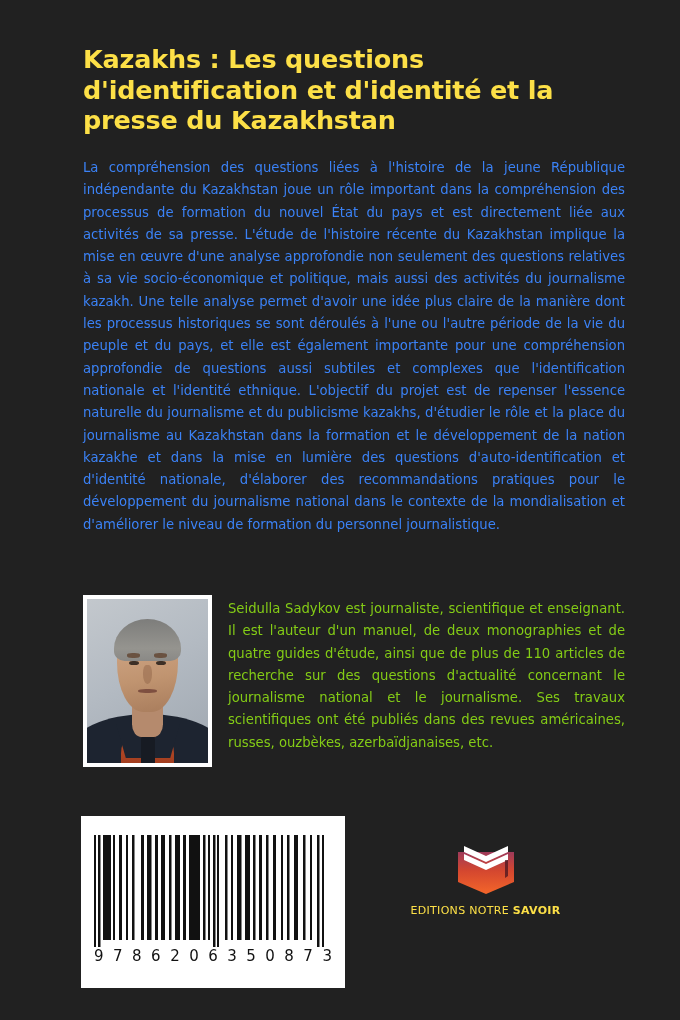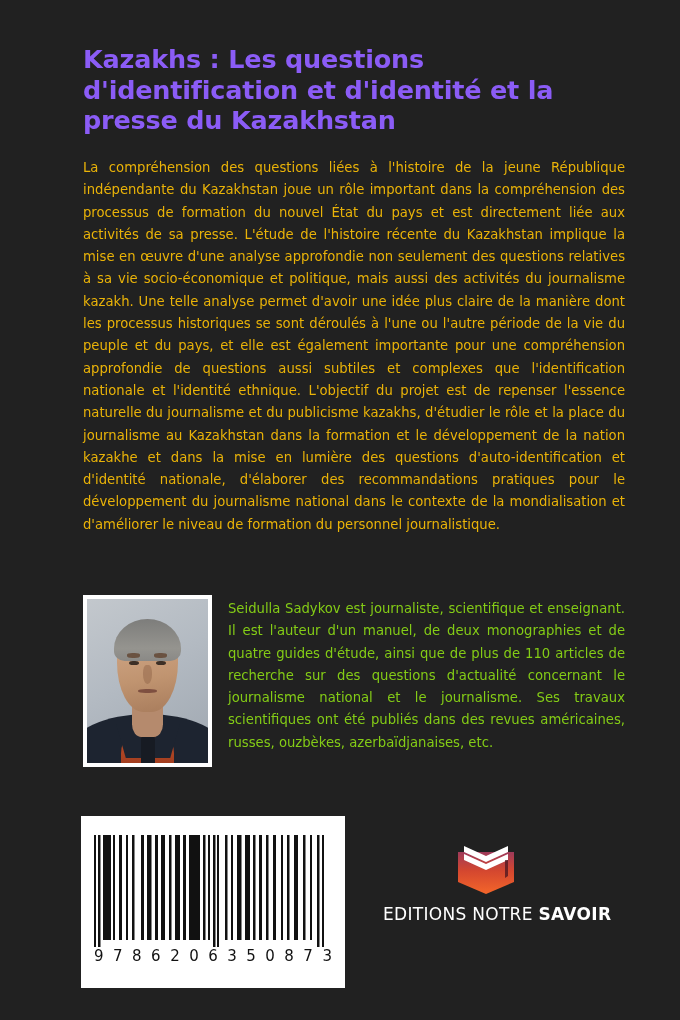--- a/index.html
+++ b/index.html
@@ -23,33 +23,33 @@
   
   .title {
     position: absolute;
     left: 83px;
     top: 44px;
     width: 545px;
     font-family: "DejaVu Sans", sans-serif;
     font-weight: bold;
     font-size: 25.5px;
     line-height: 30.5px;
-    color: #8b5cf6;
+    color: #fde047;
     letter-spacing: -0.2px;
   }
 
   
   .blurb {
     position: absolute;
     left: 83px;
     top: 157px;
     width: 542px;
     font-size: 13.2px;
     line-height: 22.3px;
-    color: #eab308;
+    color: #3b82f6;
     text-align: justify;
     text-justify: inter-word;
   }
 
   
   .author-row {
     position: absolute;
     left: 83px;
     top: 595px;
     width: 542px;
@@ -234,22 +234,22 @@
   }
   .logo-mark {
     position: relative;
     width: 72px;
     height: 62px;
     margin: 0 auto 6px auto;
   }
   .logo-name {
     text-align: center;
     font-family: "DejaVu Sans", sans-serif;
-    font-size: 17px;
-    color: #ffffff;
+    font-size: 11px;
+    color: #fde047;
     letter-spacing: 0.3px;
     white-space: nowrap;
   }
   .logo-name .bold { font-weight: bold; }
 </style>
 </head>
 <body>
 
 <div class="page">
 

